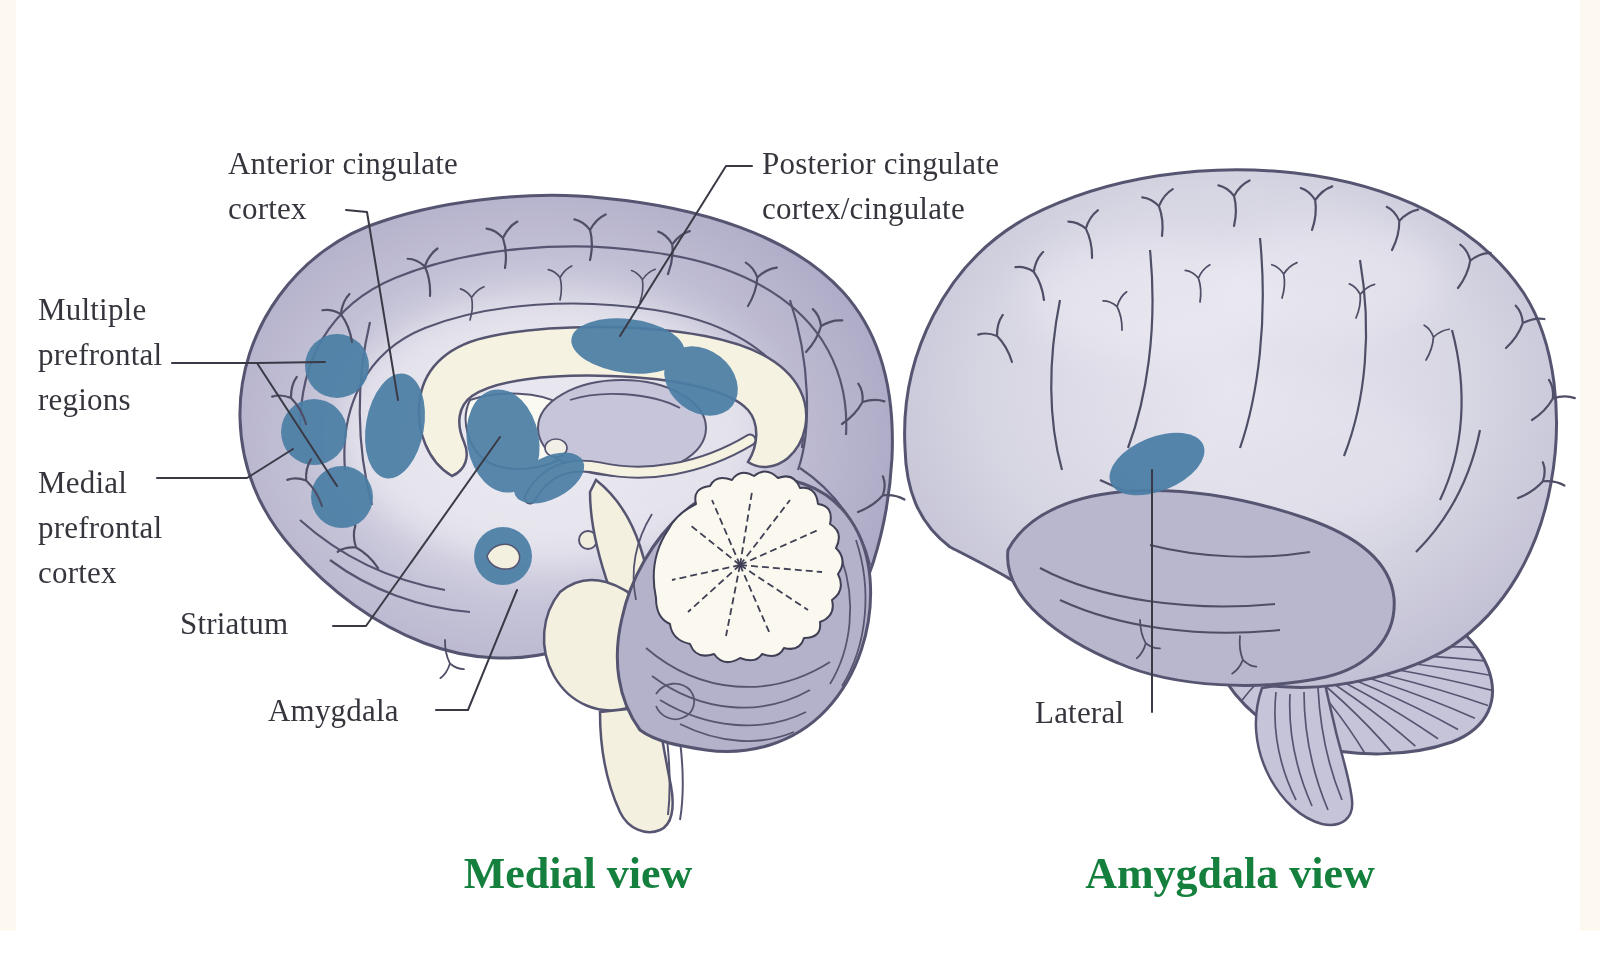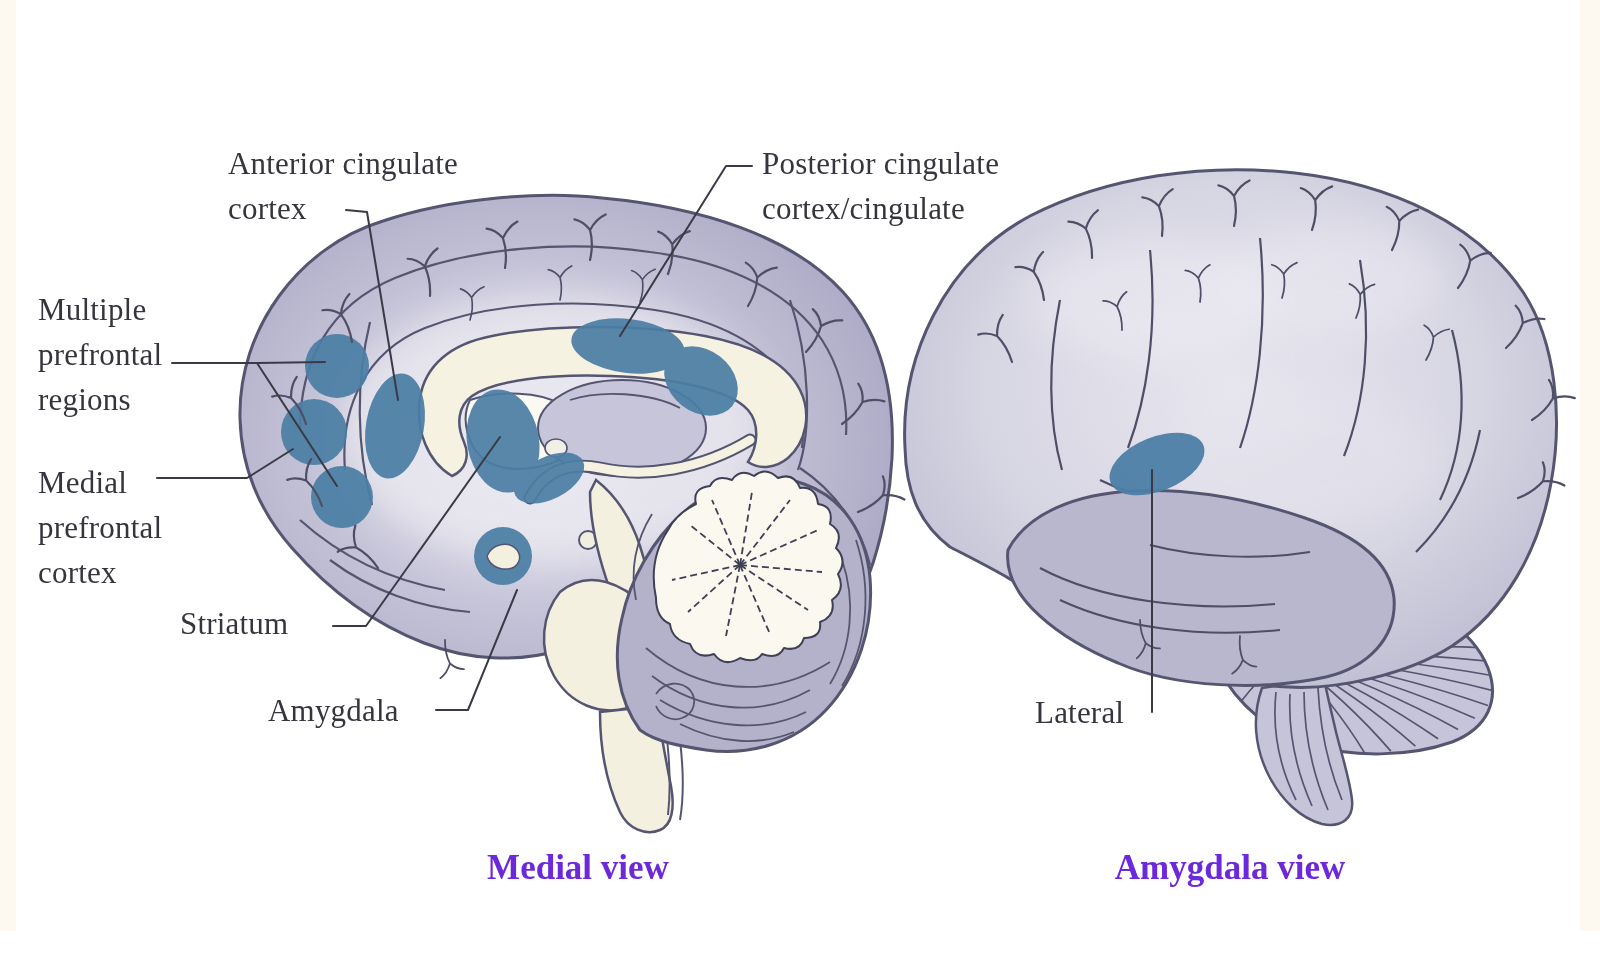--- a/index.html
+++ b/index.html
@@ -9,21 +9,21 @@
   }
   .edge-strip{position:absolute;top:0;height:100%;background:#fdf9f1;}
   .edge-strip.left{left:0;width:16px;}
   .edge-strip.right{right:0;width:20px;}
   svg.fig{position:absolute;left:0;top:0;}
   .label{
     position:absolute;color:#35353d;font-size:31px;line-height:45px;
     white-space:pre-line;letter-spacing:.2px;
   }
   .caption{
-    position:absolute;color:#6d28d9;font-size:35px;font-weight:bold;
+    position:absolute;color:#15803d;font-size:44px;font-weight:bold;
     transform:translateX(-50%);white-space:nowrap;
   }
 </style>
 </head>
 <body>
 
 <div class="stage">
   <div class="edge-strip left"></div>
   <div class="edge-strip right"></div>
 

